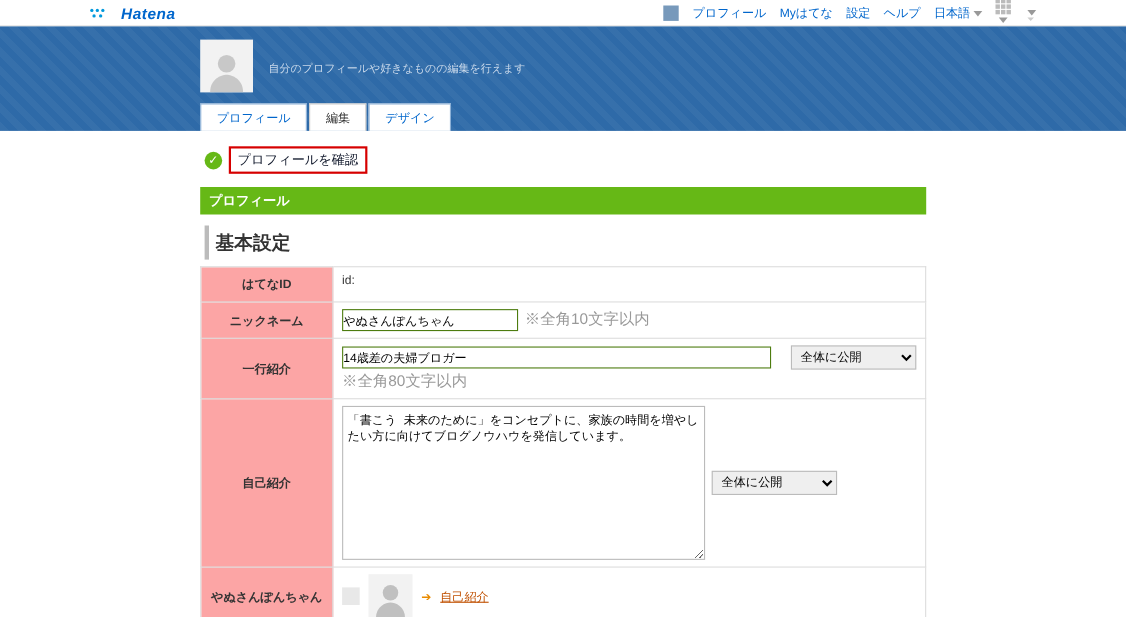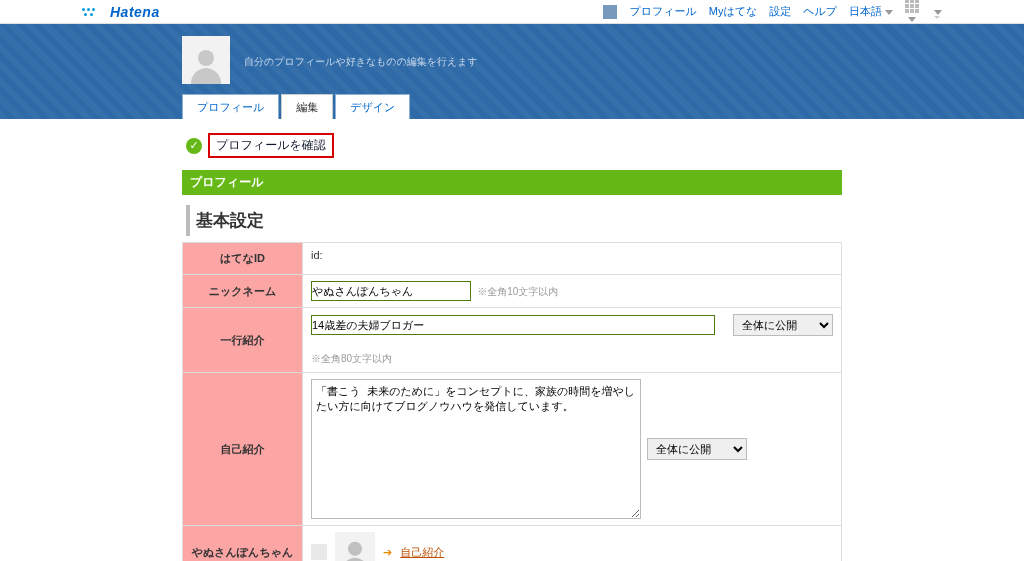--- a/index.html
+++ b/index.html
@@ -38,24 +38,24 @@
     .notice a { color: #0f172a; }
     .highlight-box { border: 2px solid #d60000; padding: 2px 6px; display: inline-block; }
 
     .section-bar { background: #66b816; color: #fff; font-size: 12px; font-weight: bold; padding: 4px 8px; }
 
     .sub-heading { border-left: 4px solid #bbb; padding: 4px 6px; font-size: 17px; font-weight: bold; margin: 10px 0 6px 4px; }
 
     table.form { width: 100%; border-collapse: collapse; }
     table.form th { width: 120px; background: #fca5a5; border: 1px solid #ddd; font-size: 11px; font-weight: bold; text-align: center; padding: 8px 6px; vertical-align: middle; }
     table.form td { border: 1px solid #ddd; padding: 6px 8px; font-size: 11px; vertical-align: top; }
-    .hint { color: #999; font-size: 10px; }
+    .hint { color: #999; font-size: 14px; }
     input[type="text"] { border: 1px solid #4d7c0f; padding: 3px 0; font-size: 11px; height: 20px; }
     textarea { border: 1px solid #bbb; padding: 4px; font-size: 11px; resize: both; }
-    select { border: 1px solid #bbb; padding: 2px 4px; font-size: 11px; height: 22px; width: 100px; }
+    select { border: 1px solid #bbb; padding: 2px 4px; font-size: 11px; height: 22px; width: 114px; }
 
     .img-row { display: flex; align-items: center; gap: 8px; }
     .thumb { width: 16px; height: 16px; background: #e8e8e8; }
     .thumb-lg { width: 40px; height: 40px; background: #f2f2f2; display: flex; align-items: flex-end; justify-content: center; overflow: hidden; }
     .arrow { color: #e98b00; font-size: 11px; }
     .link-orange { color: #c05000; text-decoration: underline; font-size: 11px; cursor: pointer; }
 
     
     .apps-icon { width: 14px; height: 14px; display: grid; grid-template-columns: repeat(3,4px); grid-template-rows: repeat(3,4px); gap: 1px; }
     .apps-icon i { background: #bbb; display: block; }
@@ -150,21 +150,21 @@
     </tr>
     <tr>
       <th>一行紹介</th>
       <td>
         <div style="display:flex;gap:18px;align-items:center">
           <input type="text" style="flex: 1 1 0%;" value="14歳差の夫婦ブロガー">
           <select>
             <option>全体に公開</option>
           </select>
         </div>
-        <div class="hint" style="margin-top:16px">※全角80文字以内</div>
+        <div class="hint" style="margin-top:2px">※全角80文字以内</div>
       </td>
     </tr>
     <tr>
       <th>自己紹介</th>
       <td>
         <div style="display:flex;gap:6px;align-items:center">
           <textarea style="width: 330px; height: 140px;">「書こう 未来のために」をコンセプトに、家族の時間を増やしたい方に向けてブログノウハウを発信しています。</textarea>
           <select>
             <option>全体に公開</option>
           </select>

